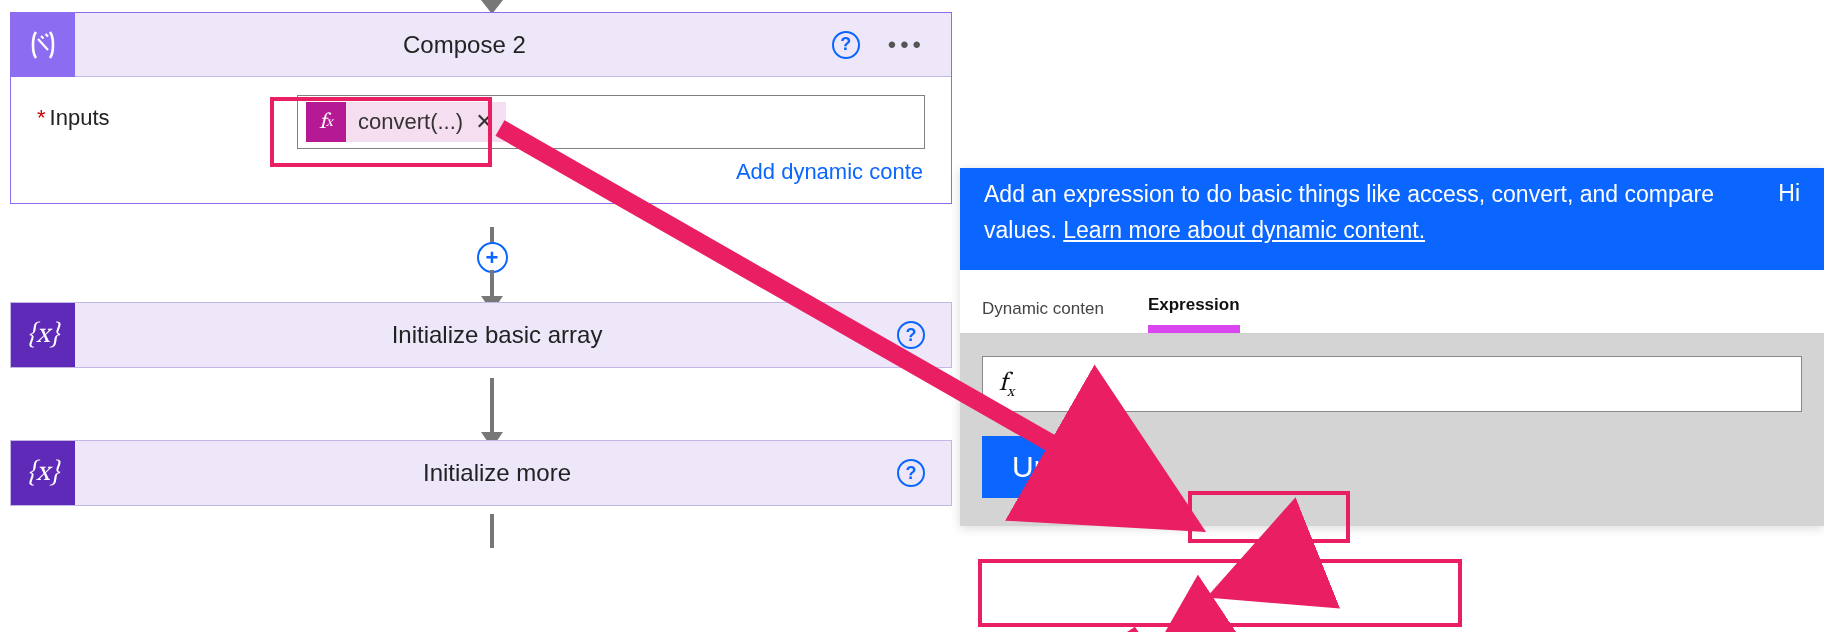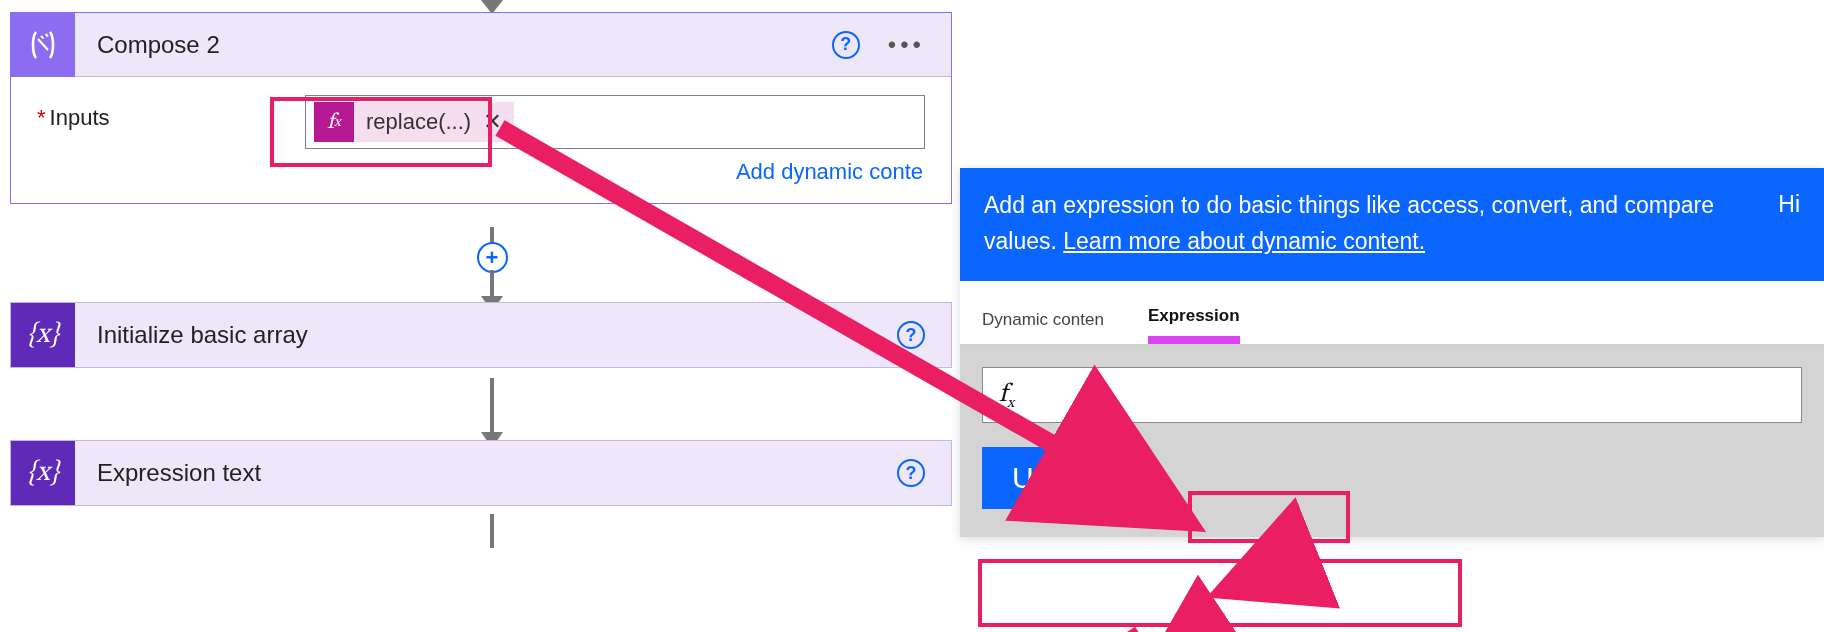--- a/index.html
+++ b/index.html
@@ -18,20 +18,21 @@
     background: #fff;
     margin-bottom: 0;
     position: relative;
   }
   .card-head {
     display: flex;
     align-items: center;
     height: 64px;
     background: #ede7f9;
     border-bottom: 1px solid #c2b8e6;
+    text-align: center;
   }
   .card-head.noborder { border-bottom: none; }
   .icon-tile {
     width: 64px;
     height: 64px;
     display: flex;
     align-items: center;
     justify-content: center;
     color: #fff;
     font-size: 28px;
@@ -59,21 +60,21 @@
     display: flex; align-items: center; justify-content: center;
     font-size: 18px; font-weight: 600;
   }
   .dots { color: #555; font-size: 24px; letter-spacing: 4px; }
 
   
   .compose2 { border-color: #8c6cf1; }
   .compose-body {
     display: flex;
     padding: 18px 26px 18px 26px;
-    gap: 12px;
+    gap: 4px;
     align-items: flex-start;
     background: #fff;
   }
   .field-label {
     width: 256px;
     padding-top: 10px;
     font-size: 22px;
     color: #222;
   }
   .req-star { color: #c00; margin-right: 4px; }
@@ -155,21 +156,21 @@
     left: 960px;
     top: 168px;
     width: 864px;
     background: #fff;
     border-top: 0;
     box-shadow: 0 2px 10px rgba(0,0,0,.15);
   }
   .popup-blue {
     background: #0a66ff;
     color: #fff;
-    padding: 20px 24px 22px 24px;
+    padding: 9px 24px 22px 24px;
     display: flex;
     gap: 30px;
     align-items: flex-start;
   }
   .popup-blue-text {
     flex: 1;
     font-size: 23px;
     line-height: 1.55;
   }
   .popup-blue-text a { color: #fff; text-decoration: underline; }
@@ -268,21 +269,21 @@
       </div>
     </div>
     <div class="compose-body">
       <div class="field-label">
         <span class="req-star">*</span><span>Inputs</span>
       </div>
       <div class="field-input-wrap">
         <div class="input-box">
           <div class="token">
             <div class="token-fx">f<sub style="font-size:14px">x</sub></div>
-            <span>replace(...)</span>
+            <span>convert(...)</span>
             <span class="token-x">✕</span>
           </div>
         </div>
         <div class="add-dyn">
           <a href="#">Add dynamic conte</a>
         </div>
       </div>
     </div>
   </div>
 
@@ -304,21 +305,21 @@
   </div>
 
   <div class="connector" style="top:378px; height:56px"></div>
   <div class="arrowhead" style="top:432px"></div>
 
   <div class="card" style="margin-top:72px">
     <div class="card-head noborder">
       <div class="icon-tile tile-purpleB">
         <span style="font-style:italic">{x}</span>
       </div>
-      <div class="card-title">Expression text</div>
+      <div class="card-title">Initialize more</div>
       <div class="card-actions">
         <div class="help-icon">?</div>
       </div>
     </div>
   </div>
 
   <div class="connector" style="top:514px; height:34px"></div>
 
 </div>
 

